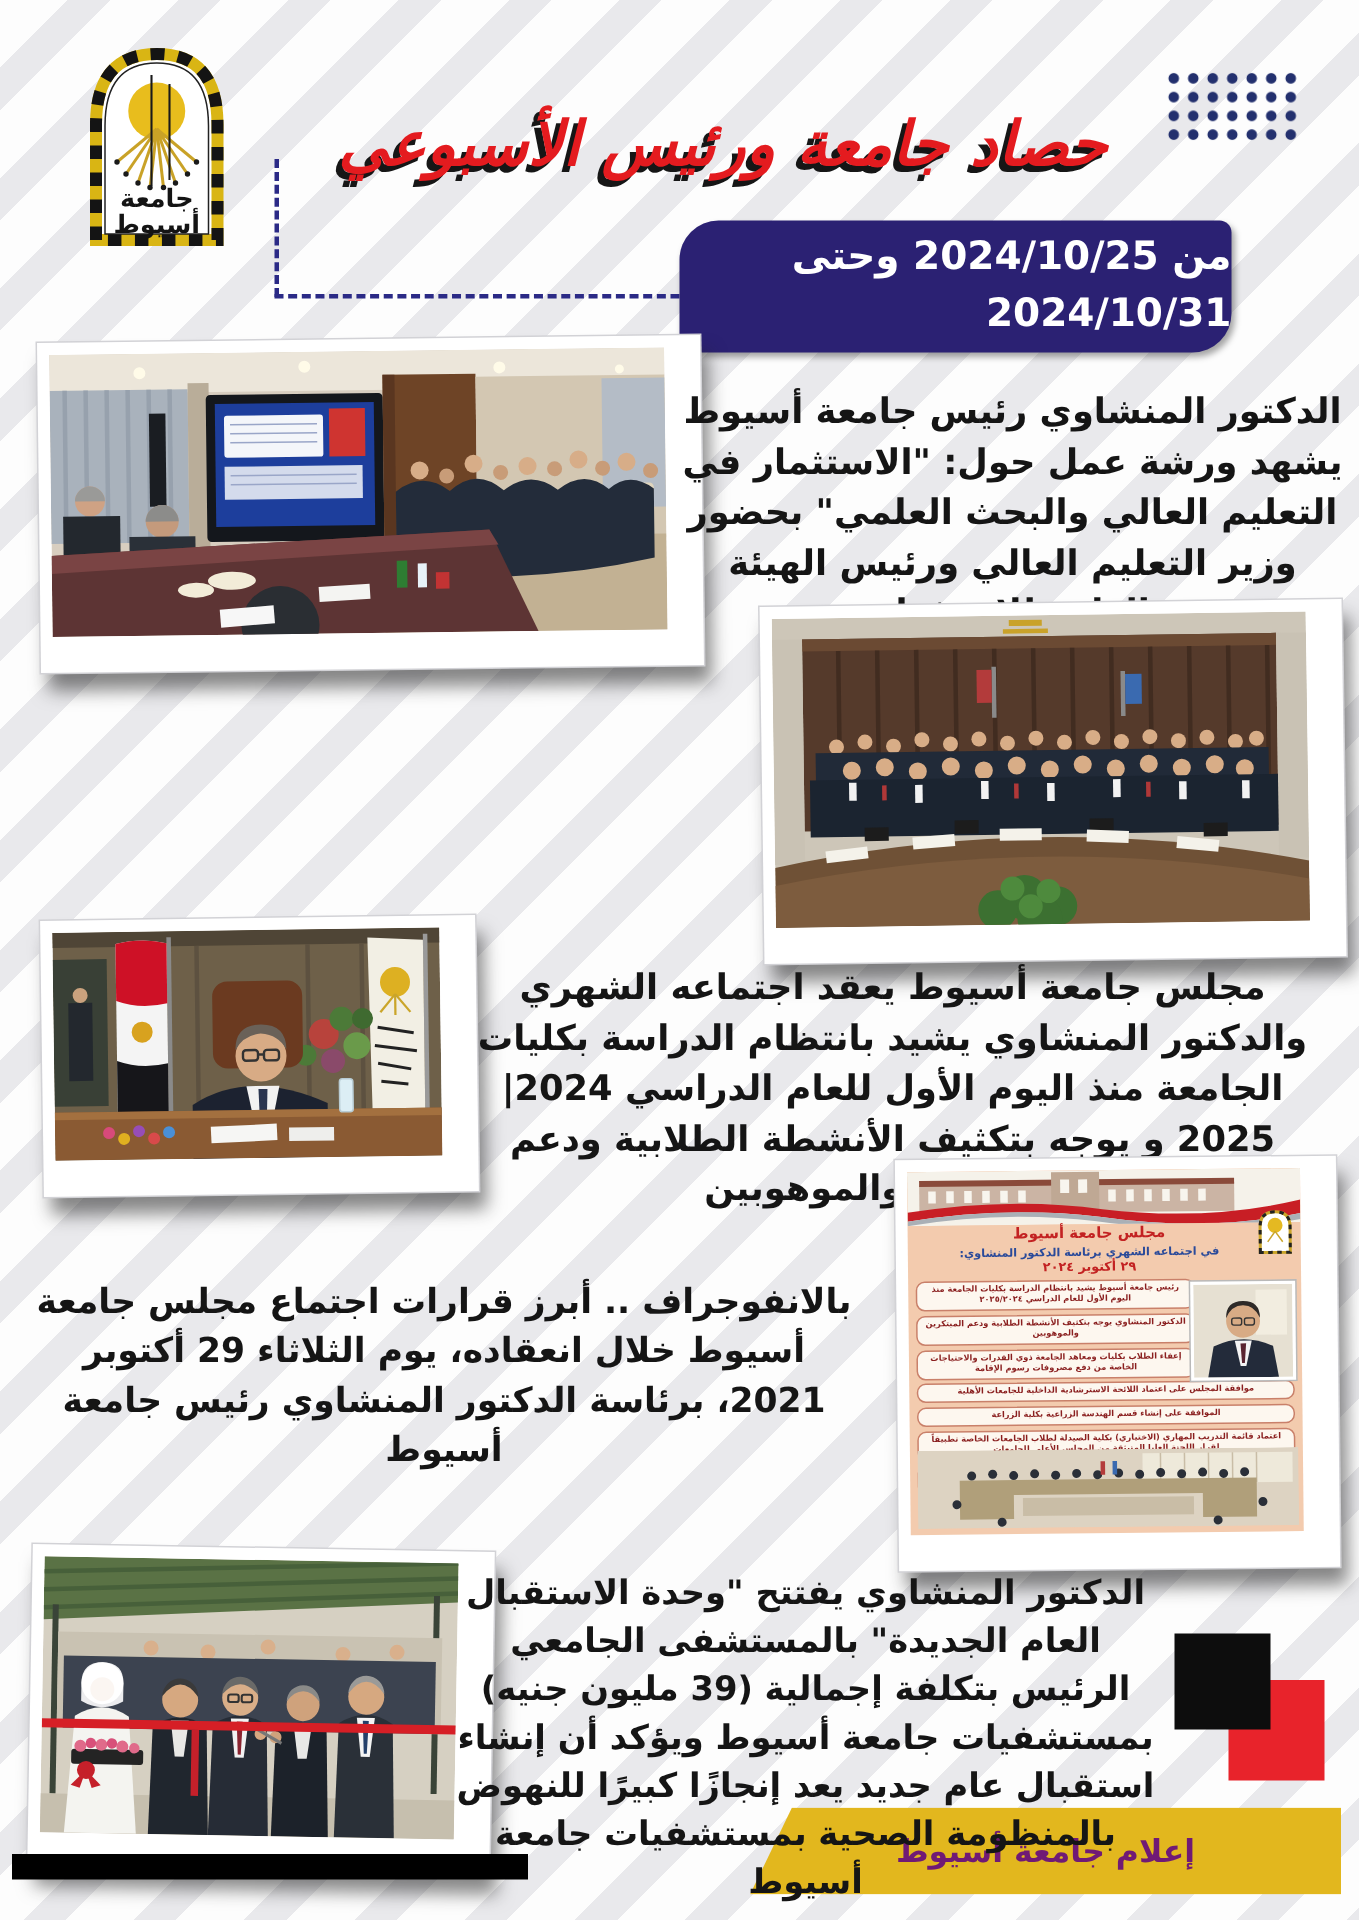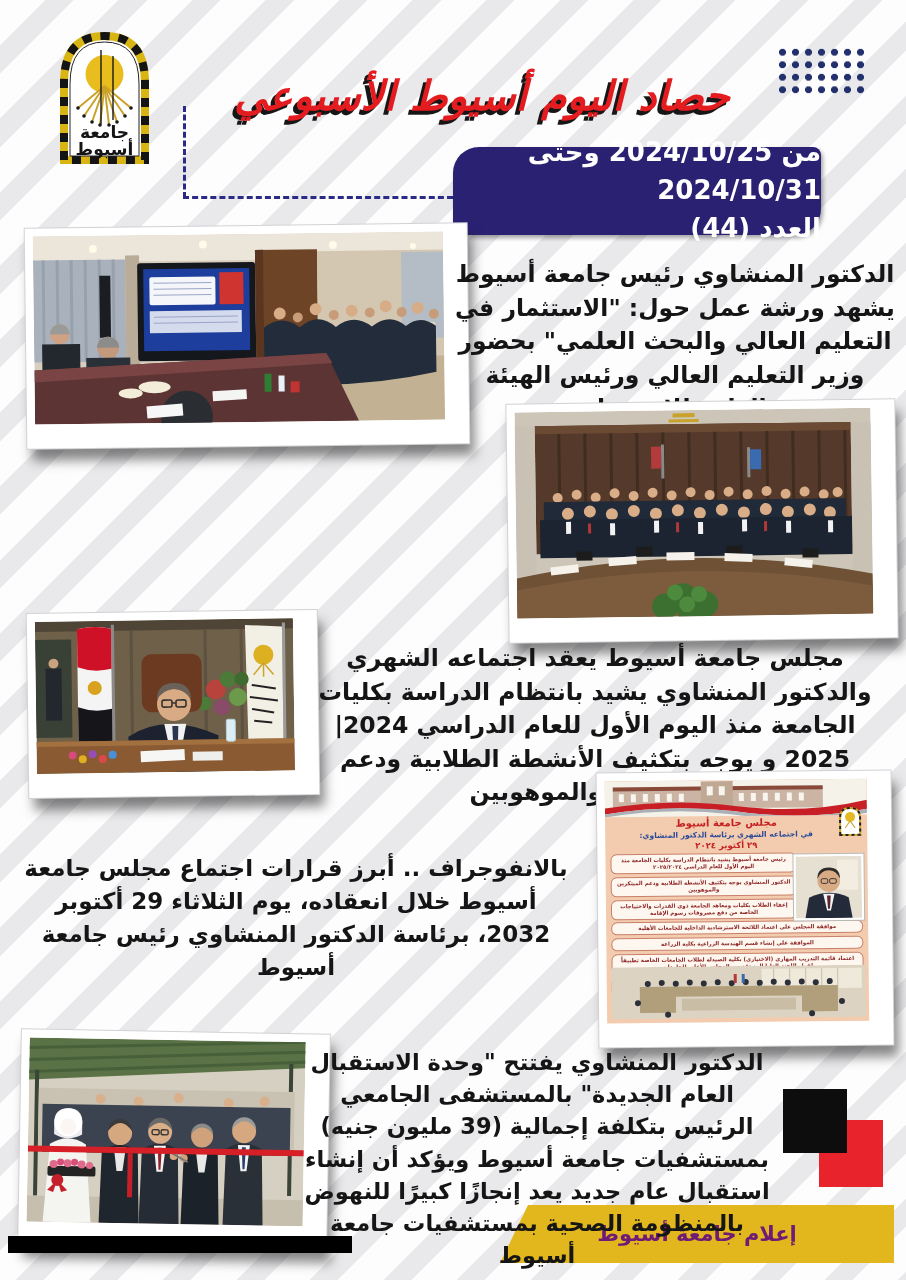--- a/index.html
+++ b/index.html
@@ -82,26 +82,25 @@
         <circle cx="61" cy="94" r="1.8"></circle>
       <circle cx="69" cy="88" r="1.8"></circle>
         <circle cx="75" cy="80" r="1.8"></circle>
     </g>
     <line x1="45" y1="22" x2="45" y2="96" stroke="#1a1a1a" stroke-width="1.4"></line>
     <line x1="57" y1="28" x2="57" y2="92" stroke="#1a1a1a" stroke-width="1.4"></line>
     <text x="48.5" y="110" font-size="17" font-weight="bold" text-anchor="middle" fill="#141414">جامعة</text>
     <text x="48.5" y="127" font-size="17" font-weight="bold" text-anchor="middle" fill="#141414">أسيوط</text>
   </svg>
 
-  <div class="main-title">حصاد اليوم أسيوط الأسبوعي</div>
+  <div class="main-title">حصاد جامعة ورئيس الأسبوعي</div>
   <div class="dash-v"></div>
   <div class="dash-h"></div>
   <div class="issue-banner">
     <div>من 2024/10/25 وحتى 2024/10/31</div>
-    <div>العدد (44)</div>
   </div>
   <div class="dots"></div>
 
   <div class="photo" style="left:26px;top:226px;width:426px;height:204px;transform:rotate(-0.7deg);">
     <svg viewBox="0 0 410 188" width="410" height="188" preserveAspectRatio="none">
       <rect width="410" height="188" fill="#d8cec0"></rect>
       <rect width="410" height="26" fill="#ece6da"></rect>
       <circle cx="60" cy="13" r="4" fill="#fffbe8"></circle>
         <circle cx="170" cy="10" r="4" fill="#fffbe8"></circle>
       <circle cx="300" cy="12" r="4" fill="#fffbe8"></circle>
@@ -445,21 +444,21 @@
             <circle cx="230" cy="36" r="3"></circle>
             <circle cx="56" cy="48" r="3"></circle>
             <circle cx="200" cy="48" r="3"></circle>
           </g>
         <rect x="122" y="8" width="3" height="9" fill="#b33b3b"></rect>
           <rect x="130" y="8" width="3" height="9" fill="#3a6ab0"></rect>
       </svg>
     </div>
   </div>
 
-  <div class="news" style="left:15px;top:852px;width:562px;font-size:23px;">بالانفوجراف .. أبرز قرارات اجتماع مجلس جامعة أسيوط خلال انعقاده، يوم الثلاثاء 29 أكتوبر 2032، برئاسة الدكتور المنشاوي رئيس جامعة أسيوط</div>
+  <div class="news" style="left:15px;top:852px;width:562px;font-size:23px;">بالانفوجراف .. أبرز قرارات اجتماع مجلس جامعة أسيوط خلال انعقاده، يوم الثلاثاء 29 أكتوبر 2021، برئاسة الدكتور المنشاوي رئيس جامعة أسيوط</div>
 
   <div class="photo" style="left:20px;top:1032px;width:292px;height:200px;transform:rotate(1deg);">
     <svg viewBox="0 0 276 184" width="276" height="184" preserveAspectRatio="none">
       <rect width="276" height="184" fill="#d6d0c2"></rect>
       <polygon points="0,0 276,0 276,26 0,42" fill="#5a7245"></polygon>
       <g stroke="#47603a" stroke-width="3">
           <line x1="0" y1="10" x2="276" y2="0"></line>
           <line x1="0" y1="22" x2="276" y2="10"></line>
           <line x1="0" y1="34" x2="276" y2="20"></line>
         </g>

